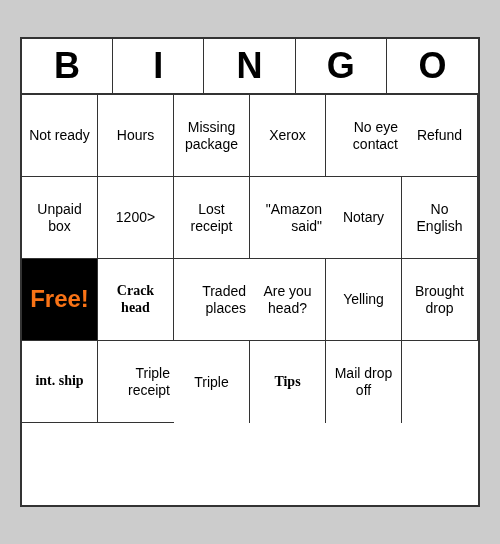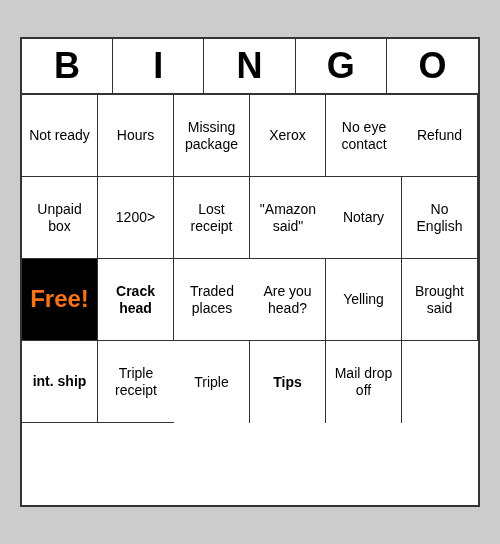--- a/index.html
+++ b/index.html
@@ -46,32 +46,34 @@
       align-items: center;
       justify-content: center;
       text-align: center;
       padding: 4px;
       min-height: 82px;
       font-size: 14px;
       line-height: 1.2;
     }
     .bingo-cell:nth-child(5n) {
       border-right: none;
+      text-align: right;
     }
     .bingo-cell:nth-child(n+21) {
       border-bottom: none;
     }
     .bingo-cell.free {
       background: black;
       color: #f97316;
       font-size: 24px;
       font-weight: bold;
     }
     .bingo-cell.bold-text {
       font-weight: bold;
+      font-family: Liberation Serif, serif;
     }
   </style>
 </head>
 <body>
 
 <div class="bingo-card">
   <div class="bingo-header">
   <div class="bingo-header-cell">B</div>
       <div class="bingo-header-cell">I</div>
       <div class="bingo-header-cell">N</div>
@@ -89,20 +91,20 @@
       <div class="bingo-cell">1200&gt;</div>
       <div class="bingo-cell">Lost receipt</div>
       <div class="bingo-cell">"Amazon said"</div>
       <div class="bingo-cell">Notary</div>
       <div class="bingo-cell">No English</div>
       <div class="bingo-cell free">Free!</div>
       <div class="bingo-cell bold-text">Crack head</div>
       <div class="bingo-cell">Traded places</div>
       <div class="bingo-cell">Are you head?</div>
       <div class="bingo-cell">Yelling</div>
-      <div class="bingo-cell">Brought said</div>
+      <div class="bingo-cell">Brought drop</div>
       <div class="bingo-cell bold-text">int. ship</div>
       <div class="bingo-cell">Triple receipt</div>
       <div class="bingo-cell">Triple</div>
       <div class="bingo-cell bold-text">Tips</div>
       <div class="bingo-cell">Mail drop off</div>
     </div>
 </div>
 
 </body></html>

